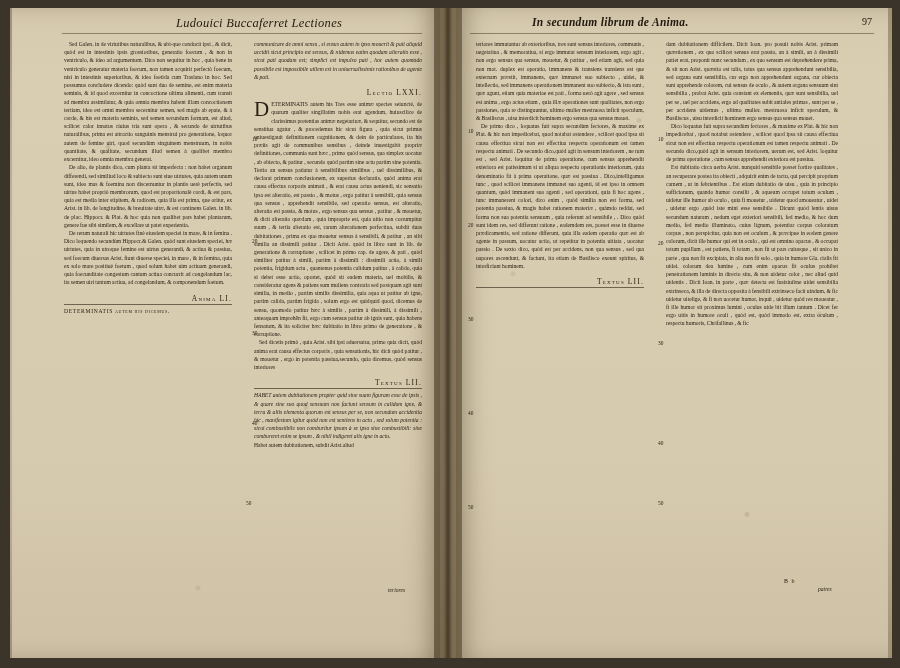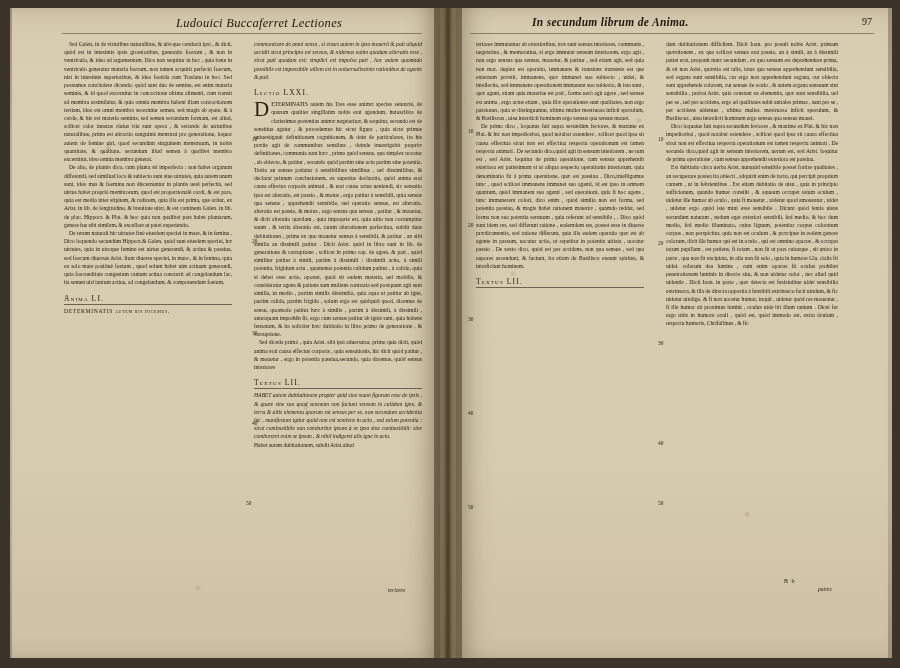--- a/index.html
+++ b/index.html
@@ -112,21 +112,21 @@
   .c2 { left: 254px; width: 168px; }
   .c3 { left: 476px; width: 168px; }
   .c4 { left: 666px; width: 172px; }
 
   .col p {
     margin: 0;
     text-indent: 5px;
   }
   .col p.noind { text-indent: 0; }
   .heading {
-    text-align: left;
+    text-align: right;
     font-size: 7.5px;
     letter-spacing: 1.2px;
     margin: 6px 0 2px 0;
     text-indent: 0 !important;
     font-variant: small-caps;
   }
   .italic { font-style: italic; }
   .smallcaps {
     font-variant: small-caps;
     letter-spacing: 0.7px;

